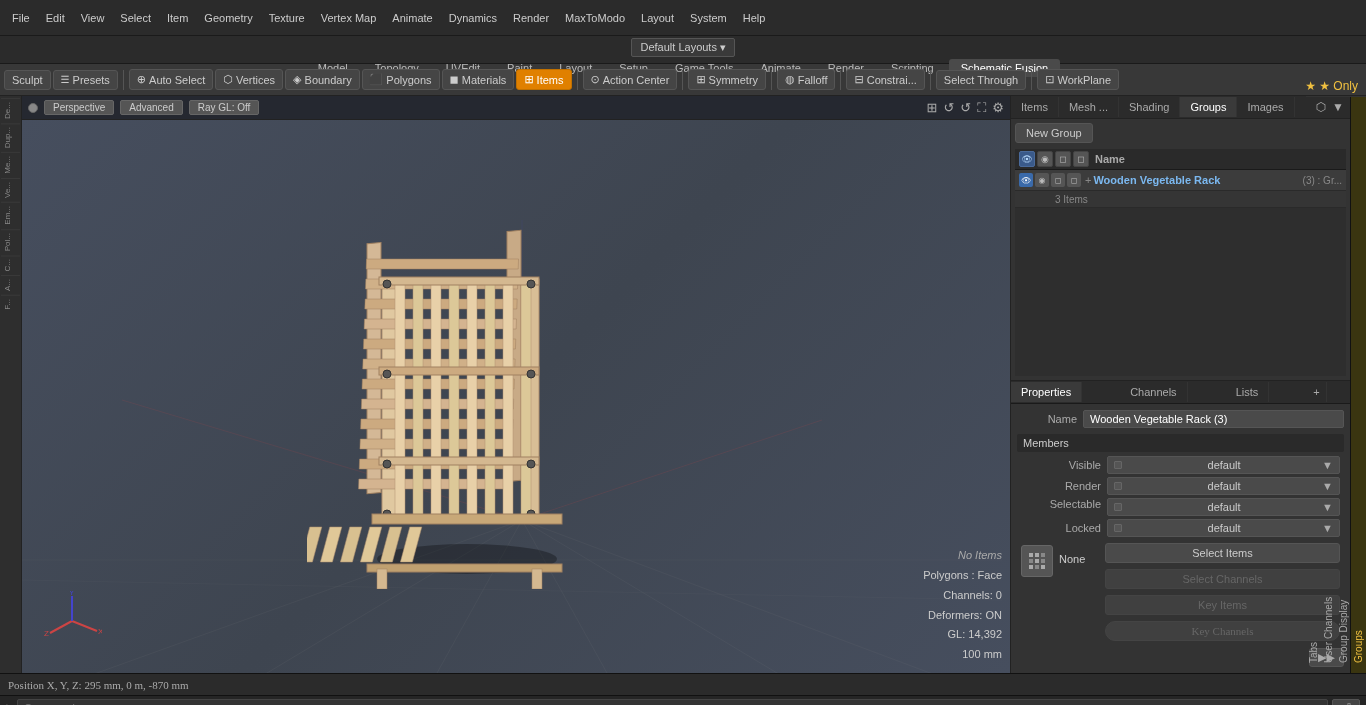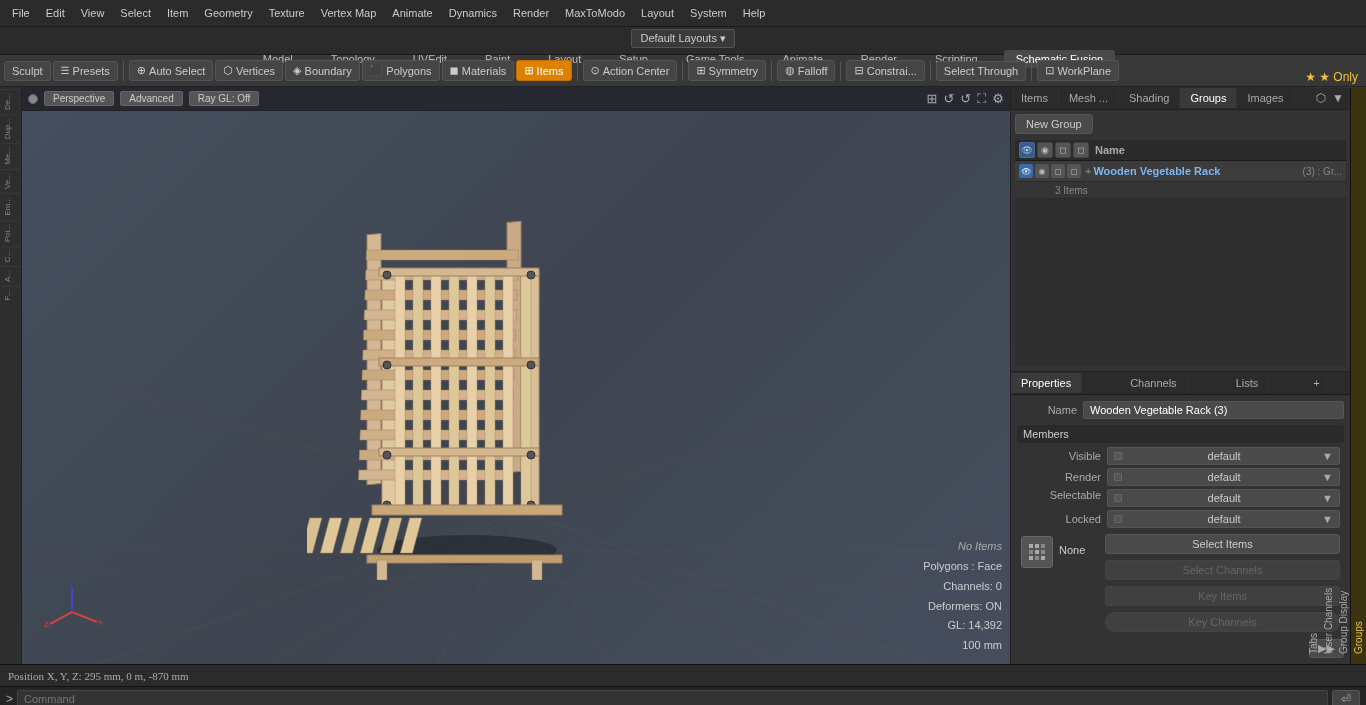--- a/index.html
+++ b/index.html
@@ -1,25 +1,25 @@
 <!DOCTYPE html>
 <html><head>
   <meta charset="utf-8">
   <style>
     * { box-sizing: border-box; margin: 0; padding: 0; }
     body { background: #3a3a3a; color: #ccc; font-family: 'Segoe UI', Arial, sans-serif; font-size: 11px; width: 1366px; height: 705px; overflow: hidden; }
 
     
-    #menu-bar { display: flex; align-items: center; background: #2b2b2b; height: 27px; padding: 0 4px; border-bottom: 1px solid #1a1a1a; }
+    #menu-bar { display: flex; align-items: center; background: #2b2b2b; height: 36px; padding: 0 4px; border-bottom: 1px solid #1a1a1a; }
     .menu-item { padding: 2px 8px; color: #ccc; cursor: pointer; font-size: 11px; }
 
     
     #layout-bar { display: flex; align-items: center; background: #2b2b2b; height: 28px; border-bottom: 1px solid #1a1a1a; flex-direction: column; }
     .layout-selector { background: #3a3a3a; border: 1px solid #555; color: #ccc; padding: 2px 8px; margin: 2px 4px; font-size: 11px; cursor: pointer; border-radius: 2px; }
-    .layout-tabs { display: flex; flex: 1; justify-content: center; align-items: center; gap: 14px; }
+    .layout-tabs { display: flex; flex: 1; justify-content: center; align-items: center; gap: 3px; }
     .layout-tab { padding: 3px 12px; color: #bbb; cursor: pointer; font-size: 11px; border-radius: 3px 3px 0 0; }
     .layout-tab.active { background: #4a4a4a; color: #fff; }
     .layout-star { margin-left: auto; padding: 2px 8px; color: #f0c040; font-size: 12px; }
     .layout-plus { padding: 2px 6px; color: #aaa; font-size: 14px; cursor: pointer; }
 
     
     #toolbar { display: flex; align-items: center; background: #383838; height: 32px; border-bottom: 1px solid #222; padding: 0 4px; gap: 2px; }
     .tool-btn { display: flex; align-items: center; gap: 3px; padding: 3px 7px; background: #454545; border: 1px solid #555; color: #ccc; cursor: pointer; border-radius: 3px; font-size: 11px; white-space: nowrap; }
     .tool-btn.active { background: #e08000; border-color: #c07000; color: #fff; }
     .tool-separator { width: 1px; height: 20px; background: #555; margin: 0 3px; }
@@ -458,21 +458,21 @@
           </div>
 
           <div style="display:flex;align-items:flex-start;padding-top:10px;min-width:40px;">
             <span style="color:#ccc;font-size:11px;">None</span>
           </div>
 
           <div style="display:flex;flex-direction:column;flex:1;gap:3px;">
             <button class="sel-btn" style="background:#4a4a4a;border:1px solid #555;color:#ccc;padding:3px 8px;border-radius:3px;cursor:pointer;font-size:11px;width:100%;text-align:center;">Select Items</button>
             <button class="sel-btn disabled" style="background:#404040;border:1px solid #444;color:#666;padding:3px 8px;border-radius:3px;cursor:pointer;font-size:11px;width:100%;text-align:center;">Select Channels</button>
             <button class="sel-btn disabled" style="background:#404040;border:1px solid #444;color:#666;padding:3px 8px;border-radius:3px;cursor:pointer;font-size:11px;width:100%;text-align:center;">Key Items</button>
-            <button class="sel-btn disabled" style="background:#404040;border:1px solid #444;color:#666;padding:3px 8px;border-radius:10px;cursor:pointer;font-size:11px;width:100%;text-align:center;">Key Channels</button>
+            <button class="sel-btn disabled" style="background:#404040;border:1px solid #444;color:#666;padding:3px 8px;border-radius:10px;cursor:pointer;font-size:11px;width:100%;text-align:center;font-family:Liberation Serif, serif;">Key Channels</button>
           </div>
         </div>
 
         <div style="display:flex;justify-content:flex-end;margin-top:4px;">
           <button style="background:#4a4a4a;border:1px solid #555;color:#aaa;padding:2px 8px;border-radius:3px;cursor:pointer;font-size:11px;">▶▶</button>
         </div>
       </div>
     </div>
 
   </div>

